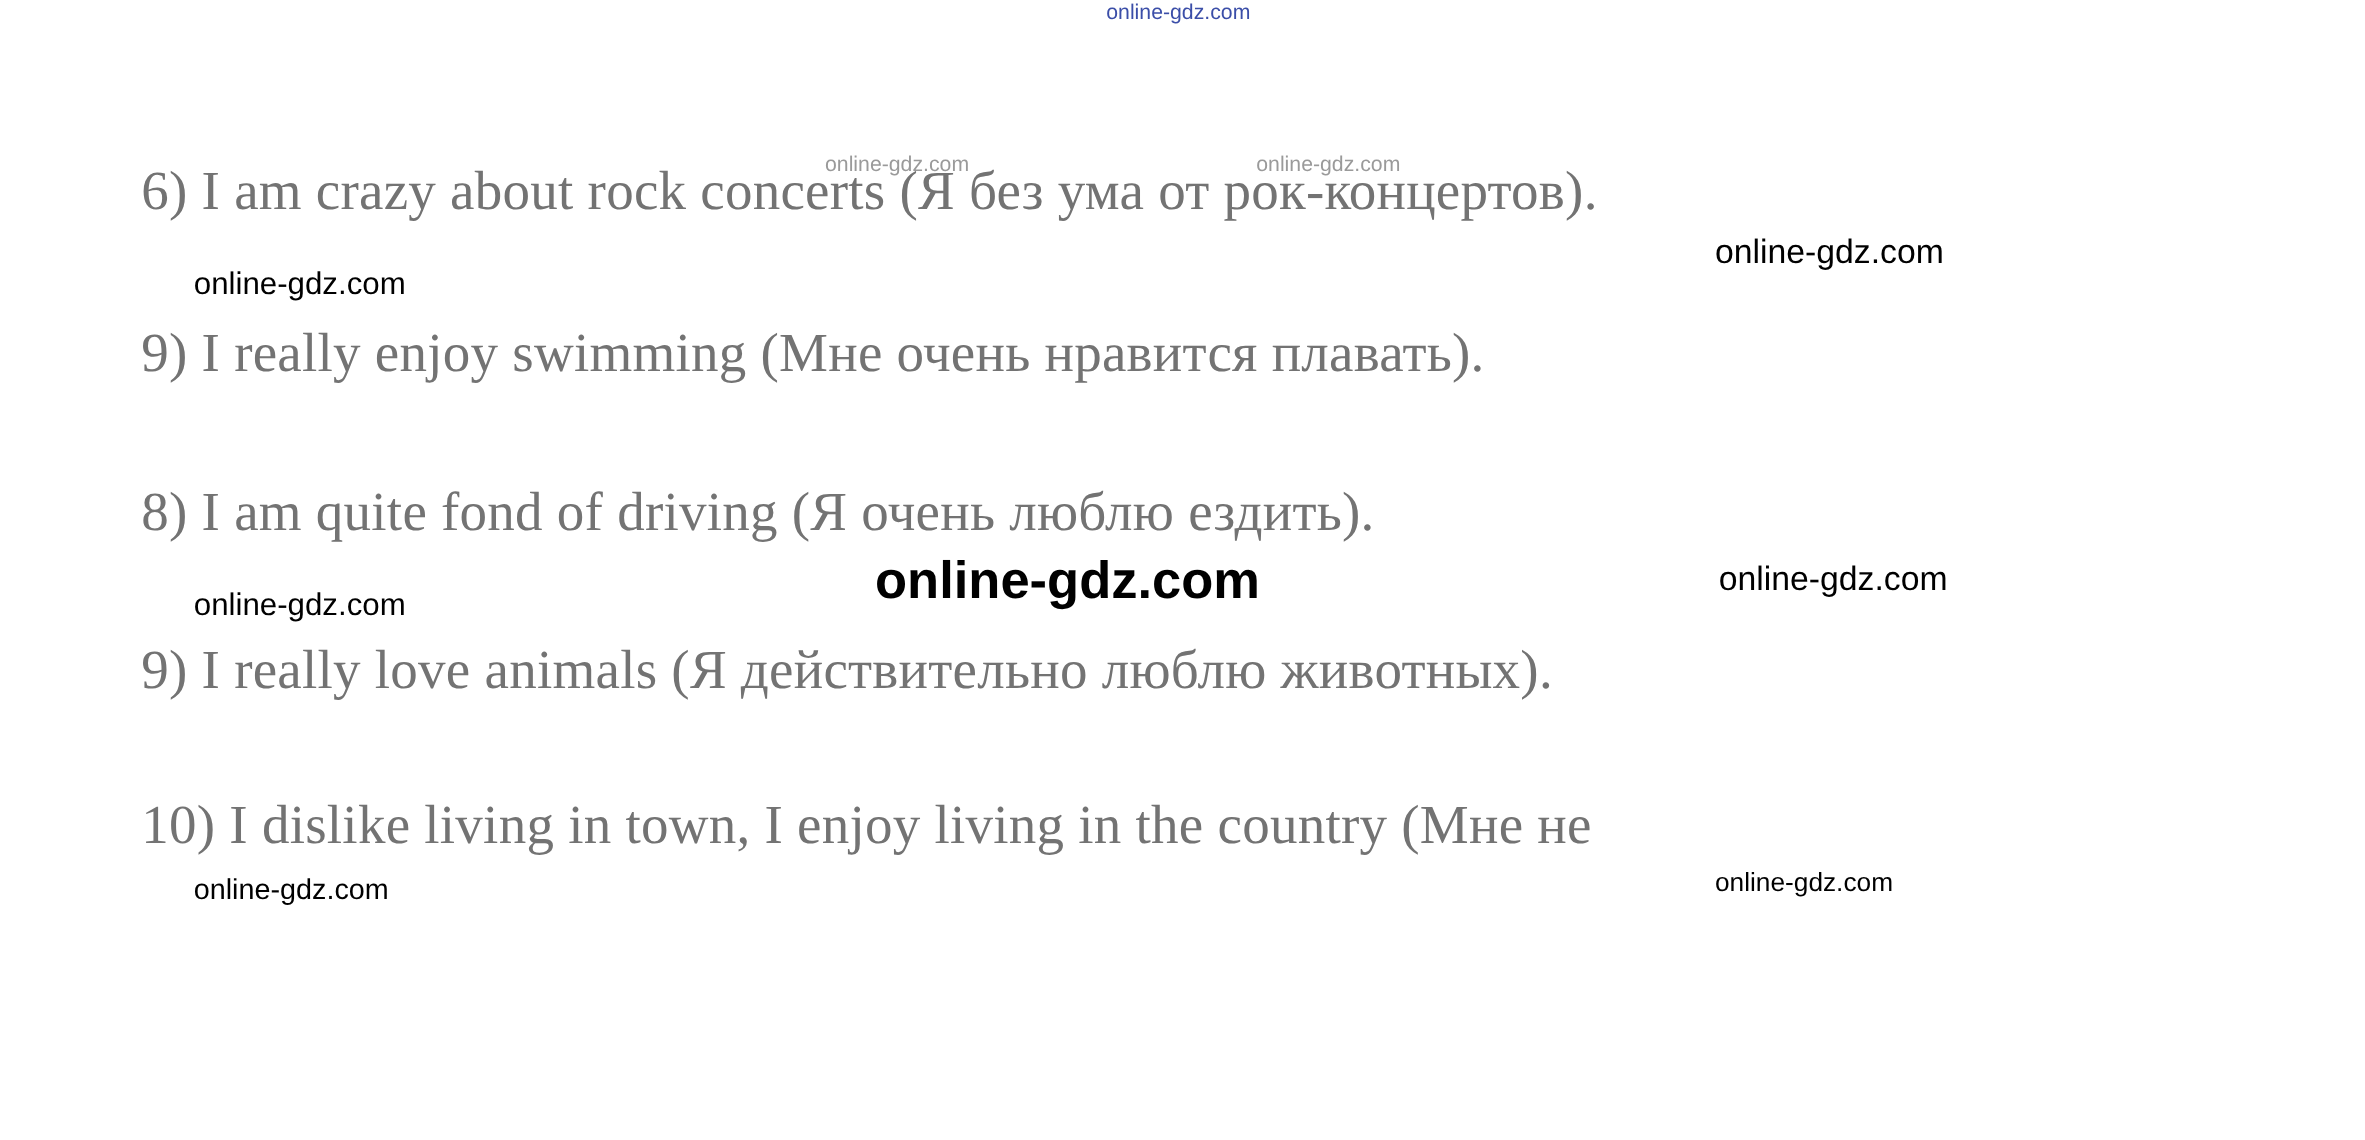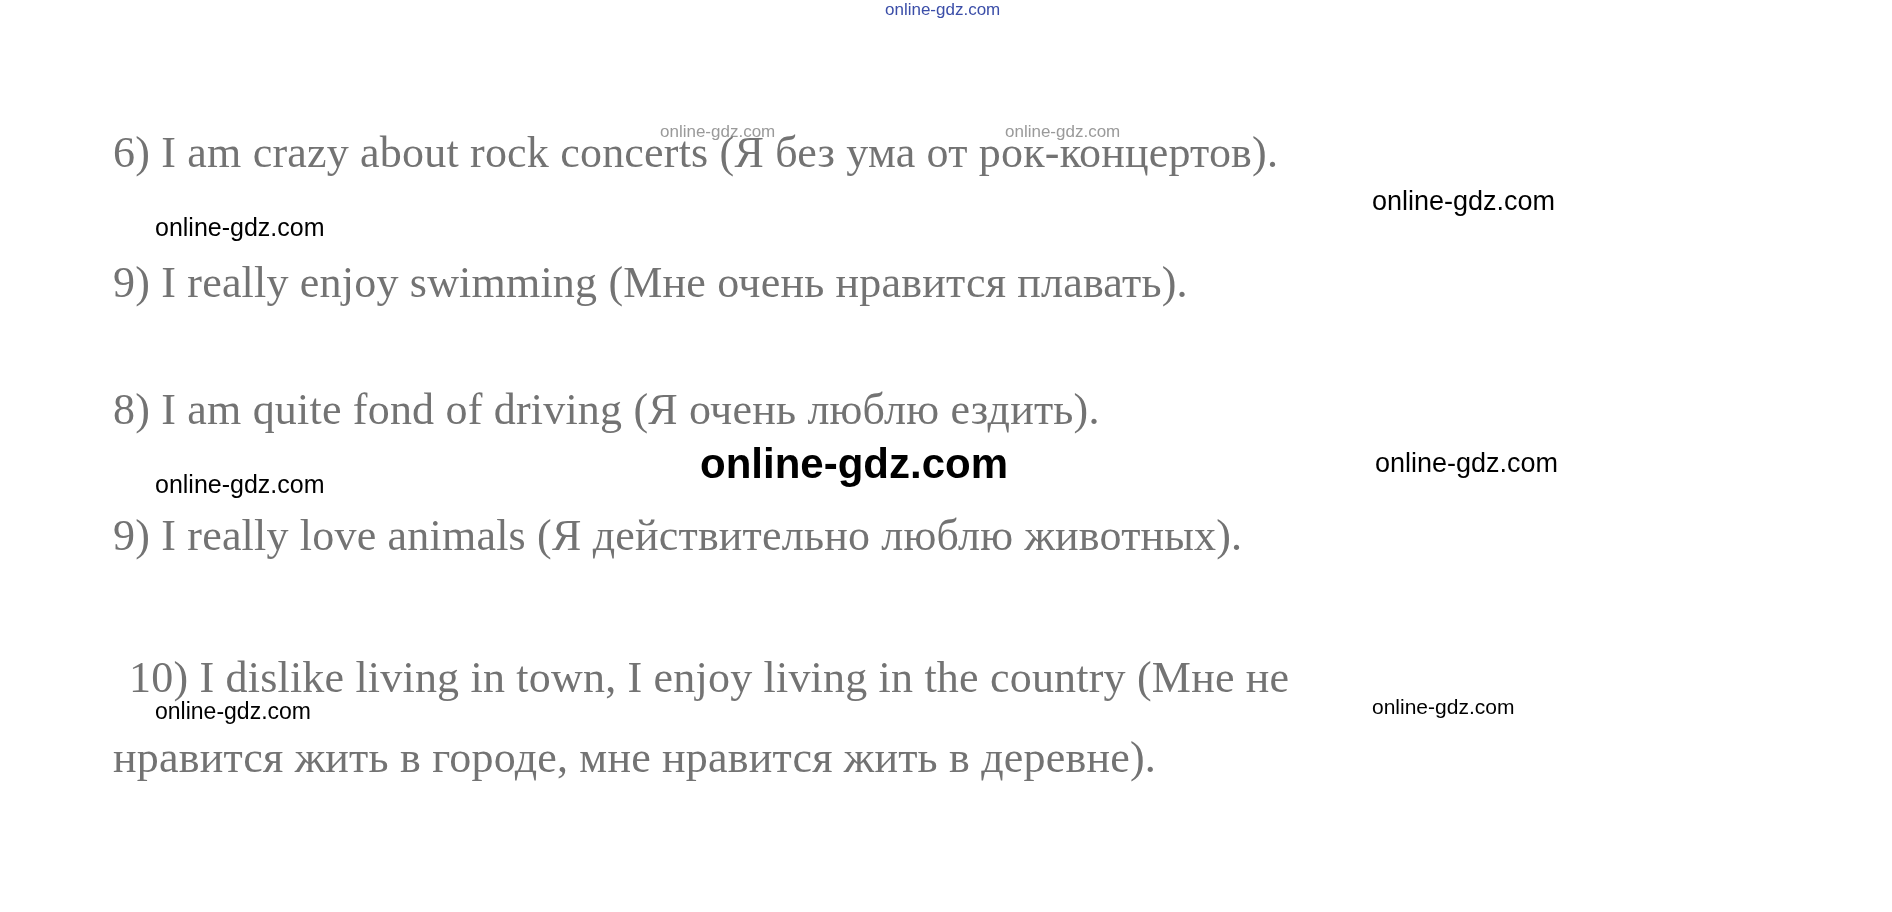--- a/index.html
+++ b/index.html
@@ -82,21 +82,20 @@
   <div class="answer-line" style="left:113px; top:385px;">8) I am quite fond of driving (Я очень люблю ездить).</div>
 
   <span class="wm wm-big" style="left:700px; top:440px; font-size:42px;">online-gdz.com</span>
 
   <span class="wm" style="left:1375px; top:448px; font-size:27px;">online-gdz.com</span>
 
   <span class="wm" style="left:155px; top:470px; font-size:25px;">online-gdz.com</span>
 
   <div class="answer-line" style="left:113px; top:511px;text-align:right;">9) I really love animals (Я действительно люблю животных).</div>
 
-  <div class="answer-line" style="left:113px; top:653px;margin-left:16px;">10) I dislike living in town, I enjoy living in the country (Мне не</div>
+  <div class="answer-line" style="left:113px; top:635px;">10) I dislike living in town, I enjoy living in the country (Мне не</div>
 
   <span class="wm" style="left:155px; top:698px; font-size:23px;">online-gdz.com</span>
 
   <span class="wm" style="left:1372px; top:695px; font-size:21px;">online-gdz.com</span>
 
-  <div class="answer-line" style="left:113px; top:733px;">нравится жить в городе, мне нравится жить в деревне).</div>
 
 </div>
 
 </body></html>

